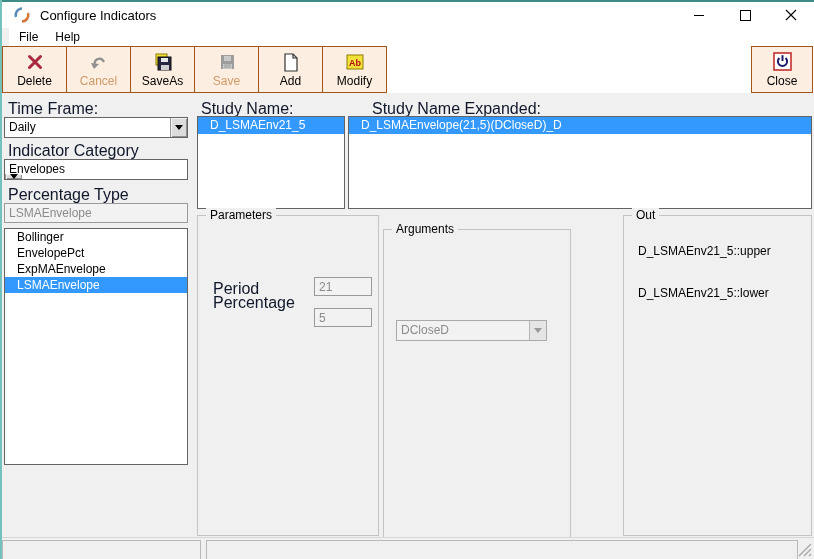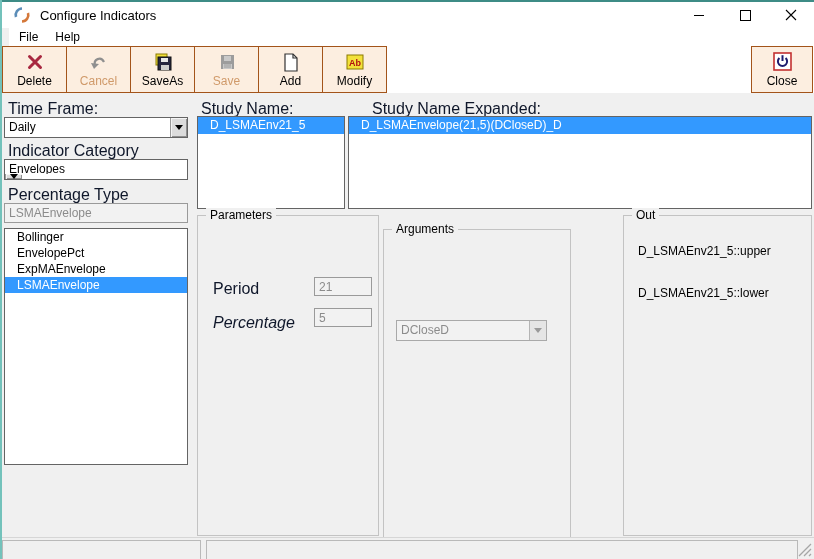--- a/index.html
+++ b/index.html
@@ -214,21 +214,21 @@
 
   <span class="lab" style="left:372px; top:100px;">Study Name Expanded:</span>
   <div class="listbox" style="left:348px; top:116px; width:464px; height:93px;">
     <div class="list-item study-item selected">D_LSMAEnvelope(21,5)(DCloseD)_D</div>
   </div>
 
   <div class="groupbox" style="left:197px; top:215px; width:182px; height:321px;">
     <span class="legend">Parameters</span>
     <span class="lab" style="left:15px; top:64px;">Period</span>
     <div class="textbox-disabled" style="left:116px; top:61px; width:58px; height:19px;">21</div>
-    <span class="lab" style="left:15px; top:98px;font-style:italic;">Percentage</span>
+    <span class="lab" style="left:15px; top:78px;">Percentage</span>
     <div class="textbox-disabled" style="left:116px; top:92px; width:58px; height:19px;">5</div>
   </div>
 
   <div class="groupbox" style="left:383px; top:229px; width:188px; height:321px;">
     <span class="legend">Arguments</span>
     <div class="combo disabled" style="left:12px; top:90px; width:151px;">
       <span class="field">DCloseD</span>
       <span class="drop">
           <span class="tri"></span>
         </span>

